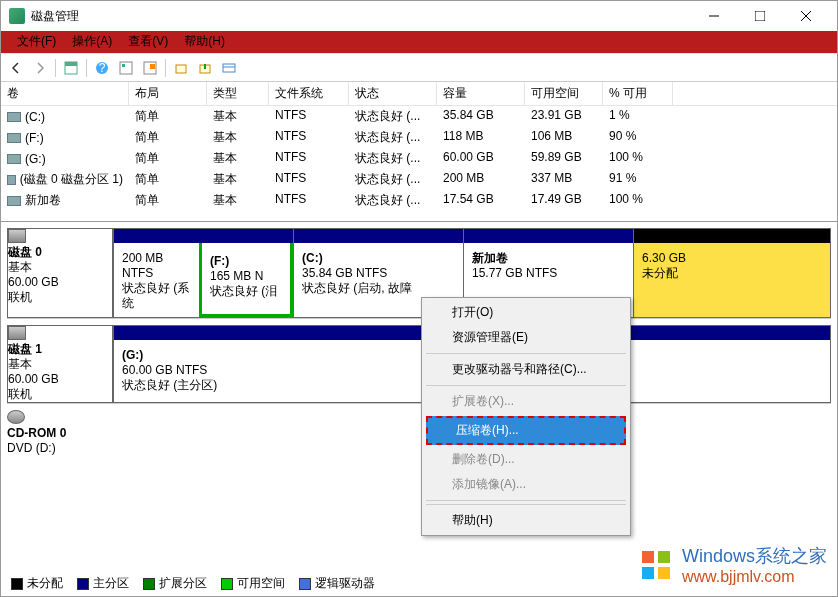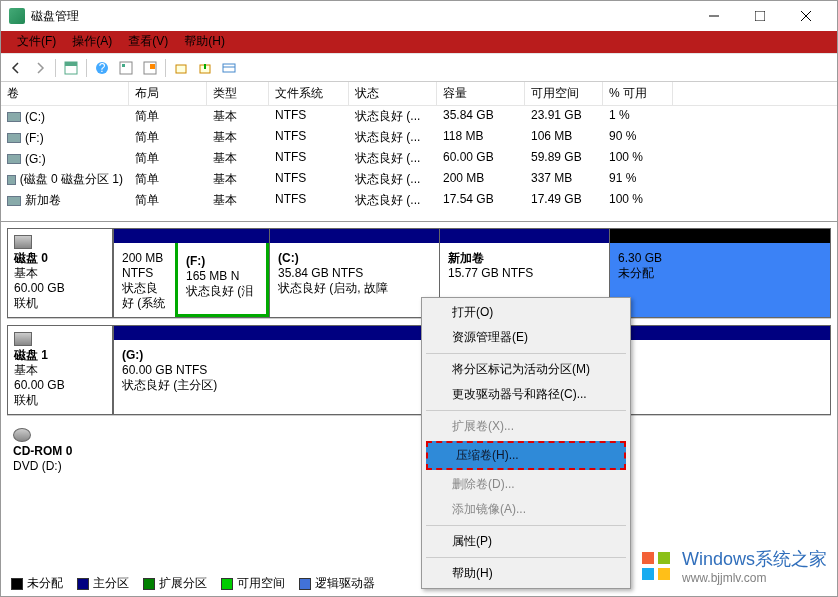--- a/index.html
+++ b/index.html
@@ -19,44 +19,44 @@
 .listhead{display:flex;background:#fff;border-bottom:1px solid #e5e5e5}
 .listhead .col{padding:3px 6px;border-right:1px solid #e5e5e5;background:#fff}
 .c0{width:128px}.c1{width:78px}.c2{width:62px}.c3{width:80px}.c4{width:88px}.c5{width:88px}.c6{width:78px}.c7{width:70px}
 .listbody{}
 .row{display:flex}
 .row .cell{padding:2px 6px;white-space:nowrap;overflow:hidden}
 .row .cell:first-child{display:flex;align-items:center;gap:4px}
 .volicon{width:14px;height:10px;background:#8aa;border:1px solid #678;display:inline-block}
 .diskview{margin-top:10px;border-top:1px solid #999;height:260px;overflow:auto}
 .diskrow{display:flex;border-bottom:1px solid #ccc;min-height:70px;margin:6px}
-.diskinfo{width:106px;border:1px solid #666;padding:6px;background:#fff}
+.diskinfo{width:106px;border:1px solid #666;background:#fff}
 .diskinfo .dicn{width:18px;height:14px;background:linear-gradient(#ccc,#888);margin-bottom:2px;border:1px solid #666}
 .diskinfo b{font-weight:bold}
 .diskinfo div{line-height:15px}
 .partitions{flex:1;display:flex;border:1px solid #666;border-left:none}
 .part{border-left:1px solid #666;padding:6px 8px;position:relative}
 .part .bar{position:absolute;top:0;left:0;right:0;height:14px;background:#000080}
 .part .content{margin-top:16px;line-height:15px}
-.part.unalloc{background:#3b82f6}
+.part.unalloc{background:#fde047}
 .part.unalloc .bar{background:#000}
 .part.sel{border:3px solid #0a0}
 .part.sel .bar{top:-3px;left:-3px;right:-3px}
 .ctxmenu{position:absolute;background:#f0f0f0;border:1px solid #999;box-shadow:2px 2px 4px rgba(0,0,0,.3);padding:2px;z-index:100}
 .ctxmenu .mitem{padding:4px 20px 4px 28px;cursor:default;white-space:nowrap}
 .ctxmenu .mitem.disabled{color:#888}
-.ctxmenu .mitem.hl{background:#2f8ad8;color:#0f172a;border:2px dashed #d00;margin:2px}
+.ctxmenu .mitem.hl{background:#2f8ad8;color:#ffffff;border:2px dashed #d00;margin:2px}
 .ctxmenu .msep{height:1px;background:#ccc;margin:3px 2px}
 .legend{position:absolute;bottom:4px;left:10px;display:flex;gap:14px;align-items:center}
 .legend .litem{display:flex;align-items:center;gap:4px}
 .legend .sw{width:12px;height:12px;border:1px solid #333}
 .watermark{position:absolute;right:10px;bottom:10px;display:flex;align-items:center;gap:6px;opacity:.9}
 .watermark .logo{width:40px;height:40px}
 .watermark .txt .ln1{font-size:18px;color:#1a5fb4}
-.watermark .txt .ln2{font-size:12px;color:#737373}
+.watermark .txt .ln2{font-size:16px;color:#c2410c}
 </style>
 </head>
 <body>
 
 <div class="titlebar">
   <div class="icon"></div>
   <div class="title">磁盘管理</div>
   <div class="winbtns">
     <div class="winbtn">
         <svg viewBox="0 0 10 10">
@@ -224,21 +224,21 @@
 <div class="diskview">
   <div class="diskrow">
     <div class="diskinfo">
       <div class="dicn"></div>
       <div><b>磁盘 0</b></div>
       <div>基本</div>
       <div>60.00 GB</div>
       <div>联机</div>
     </div>
     <div class="partitions">
-      <div class="part" style="width:62px">
+      <div class="part" style="width:86px">
           <div class="bar"></div>
           <div class="content"><b></b><div>200 MB NTFS</div><div>状态良好 (系统</div></div>
         </div>
       <div class="part sel" style="width:94px">
           <div class="bar"></div>
           <div class="content"><b>(F:)</b><div>165 MB N</div><div>状态良好 (泪</div></div>
         </div>
       <div class="part" style="width:170px">
           <div class="bar"></div>
           <div class="content"><b>(C:)</b><div>35.84 GB NTFS</div><div>状态良好 (启动, 故障</div></div>
@@ -278,29 +278,27 @@
       <div style="height:8px"></div>
 
     </div>
   </div>
 </div>
 
 <div class="ctxmenu" style="left:420px;top:296px;width:210px">
   <div class="mitem">打开(O)</div>
   <div class="mitem">资源管理器(E)</div>
   <div class="msep"></div>
-  <div class="mitem">将分区标记为活动分区(M)</div>
   <div class="mitem">更改驱动器号和路径(C)...</div>
   <div class="msep"></div>
   <div class="mitem disabled">扩展卷(X)...</div>
   <div class="mitem hl">压缩卷(H)...</div>
   <div class="mitem disabled">删除卷(D)...</div>
   <div class="mitem disabled">添加镜像(A)...</div>
   <div class="msep"></div>
-  <div class="mitem">属性(P)</div>
   <div class="msep"></div>
   <div class="mitem">帮助(H)</div>
 </div>
 
 <div class="legend">
   <div class="litem">
       <div class="sw" style="background:#000"></div>
       <span>未分配</span>
     </div>
   <div class="litem">

